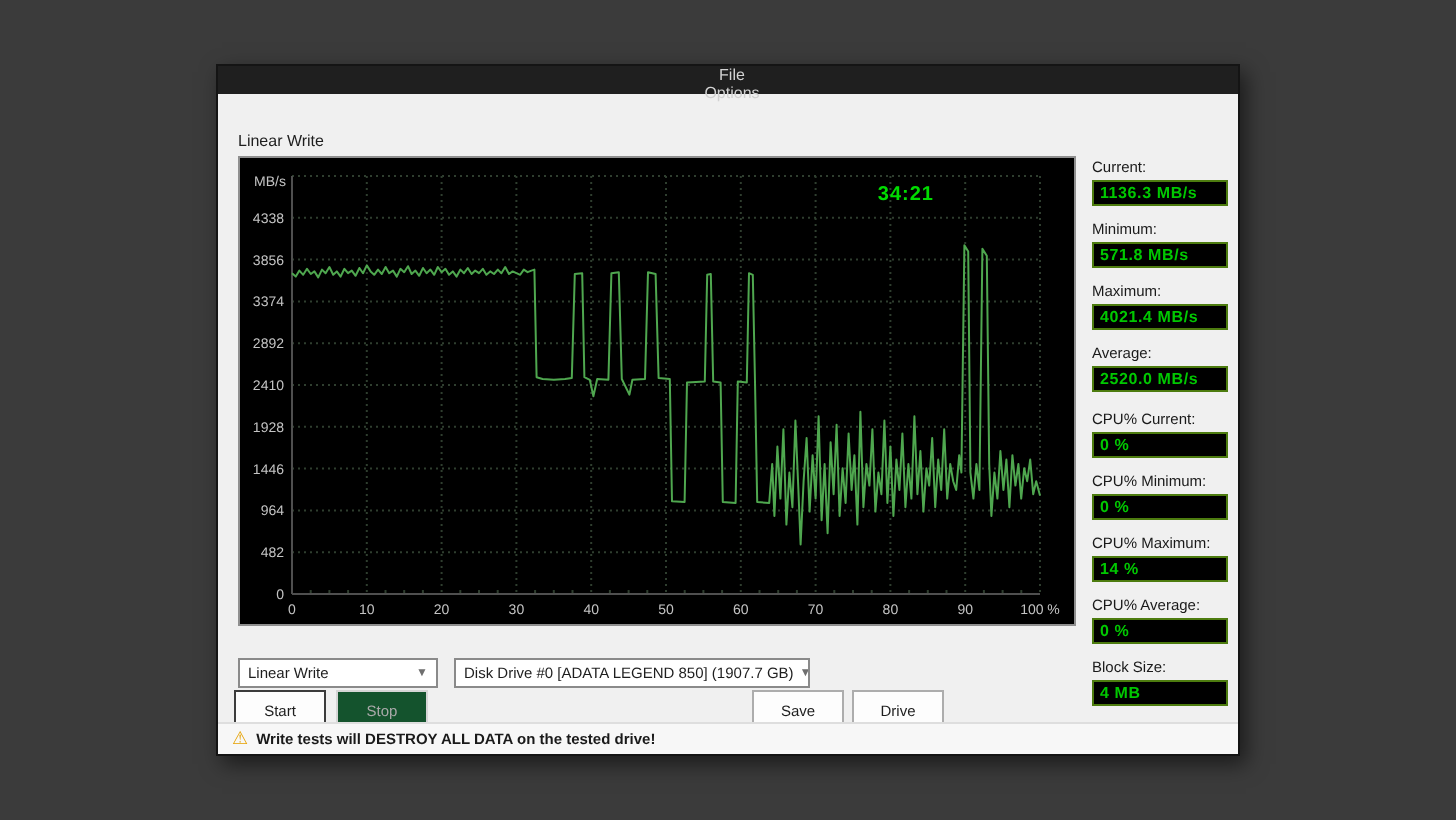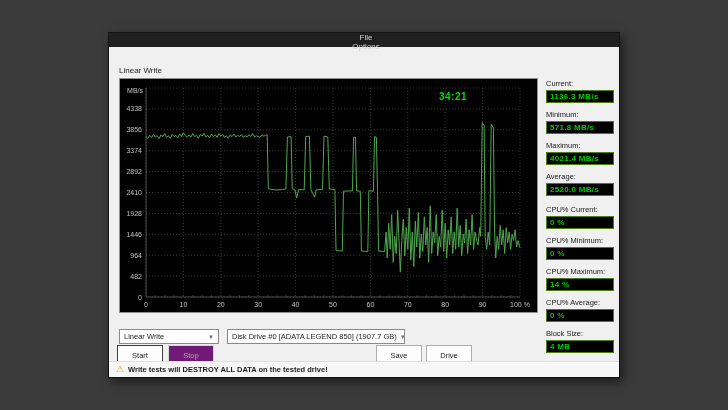--- a/index.html
+++ b/index.html
@@ -29,21 +29,21 @@
   .stat-value{height:13px;line-height:11px;background:#000;color:#00c800;font-weight:bold;
               font-size:8px;padding-left:3px;border:1px solid #4d7c0f;letter-spacing:.3px;}
   .select{position:absolute;top:267px;height:15px;background:#fff;border:1px solid #8a8a8a;
           font-size:7.5px;color:#1e1e1e;display:flex;align-items:center;padding:0 4px;white-space:nowrap;overflow:hidden;}
   .select .chev{margin-left:auto;color:#6f6f6f;font-size:6px;flex:0 0 auto;padding-left:3px;}
   .sel-test{left:10px;width:100px;}
   .sel-drive{left:118px;width:178px;}
   .btn{position:absolute;top:272px;width:46px;height:21px;display:flex;align-items:center;
        justify-content:center;font-size:7.5px;background:#fdfdfd;border:1px solid #adadad;color:#1e1e1e;margin-top:11px;}
   .btn-start{left:8px;border-color:#3c3c3c;}
-  .btn-stop{left:59px;color:#a9a9a9;border-color:#d6d6d6;background:#701a75;}
+  .btn-stop{left:59px;color:#a9a9a9;border-color:#d6d6d6;background:#14532d;}
   .btn-save{left:267px;}
   .btn-clear{left:317px;}
   .statusbar{position:absolute;left:0;right:0;bottom:0;height:16px;background:#f7f7f7;
              border-top:1px solid #dedede;display:flex;align-items:center;padding-left:7px;}
   .warn-icon{color:#e6a100;font-size:9px;line-height:1;margin-right:4px;}
   .warn-text{font-size:7.5px;font-weight:bold;color:#1a1a1a;white-space:nowrap;}
 </style>
 </head>
 <body>
 

